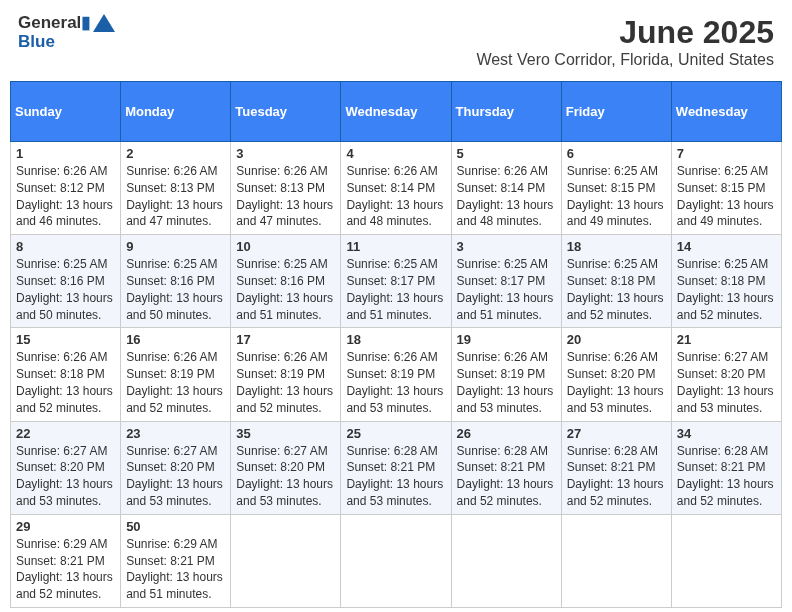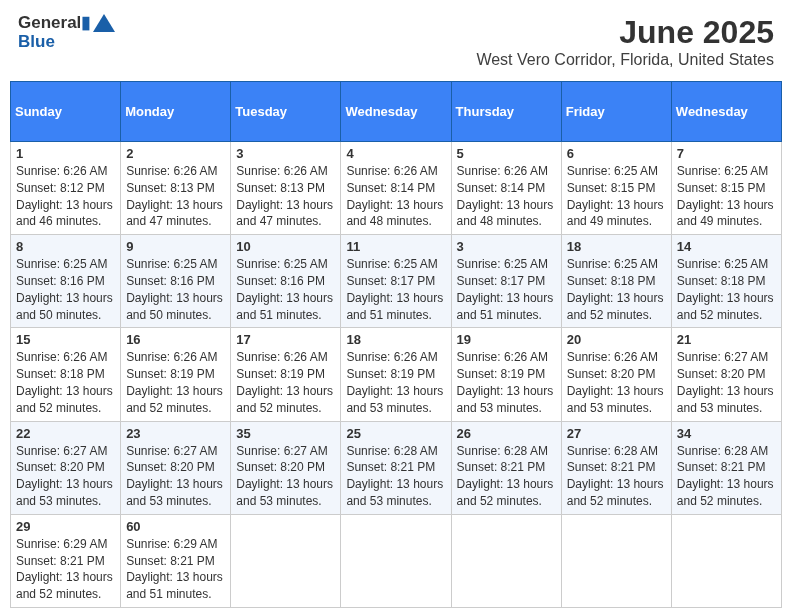--- a/index.html
+++ b/index.html
@@ -231,21 +231,21 @@
           <span class="day-number">34</span>
           <div class="day-info">Sunrise: 6:28 AM<br>Sunset: 8:21 PM<br>Daylight: 13 hours and 52 minutes.</div>
         </td>
       </tr>
       <tr>
         <td>
           <span class="day-number">29</span>
           <div class="day-info">Sunrise: 6:29 AM<br>Sunset: 8:21 PM<br>Daylight: 13 hours and 52 minutes.</div>
         </td>
         <td>
-          <span class="day-number">60</span>
+          <span class="day-number">50</span>
           <div class="day-info">Sunrise: 6:29 AM<br>Sunset: 8:21 PM<br>Daylight: 13 hours and 51 minutes.</div>
         </td>
         <td class="empty-cell"></td>
         <td class="empty-cell"></td>
         <td class="empty-cell"></td>
         <td class="empty-cell"></td>
         <td class="empty-cell"></td>
       </tr>
     </tbody>
 </table>

